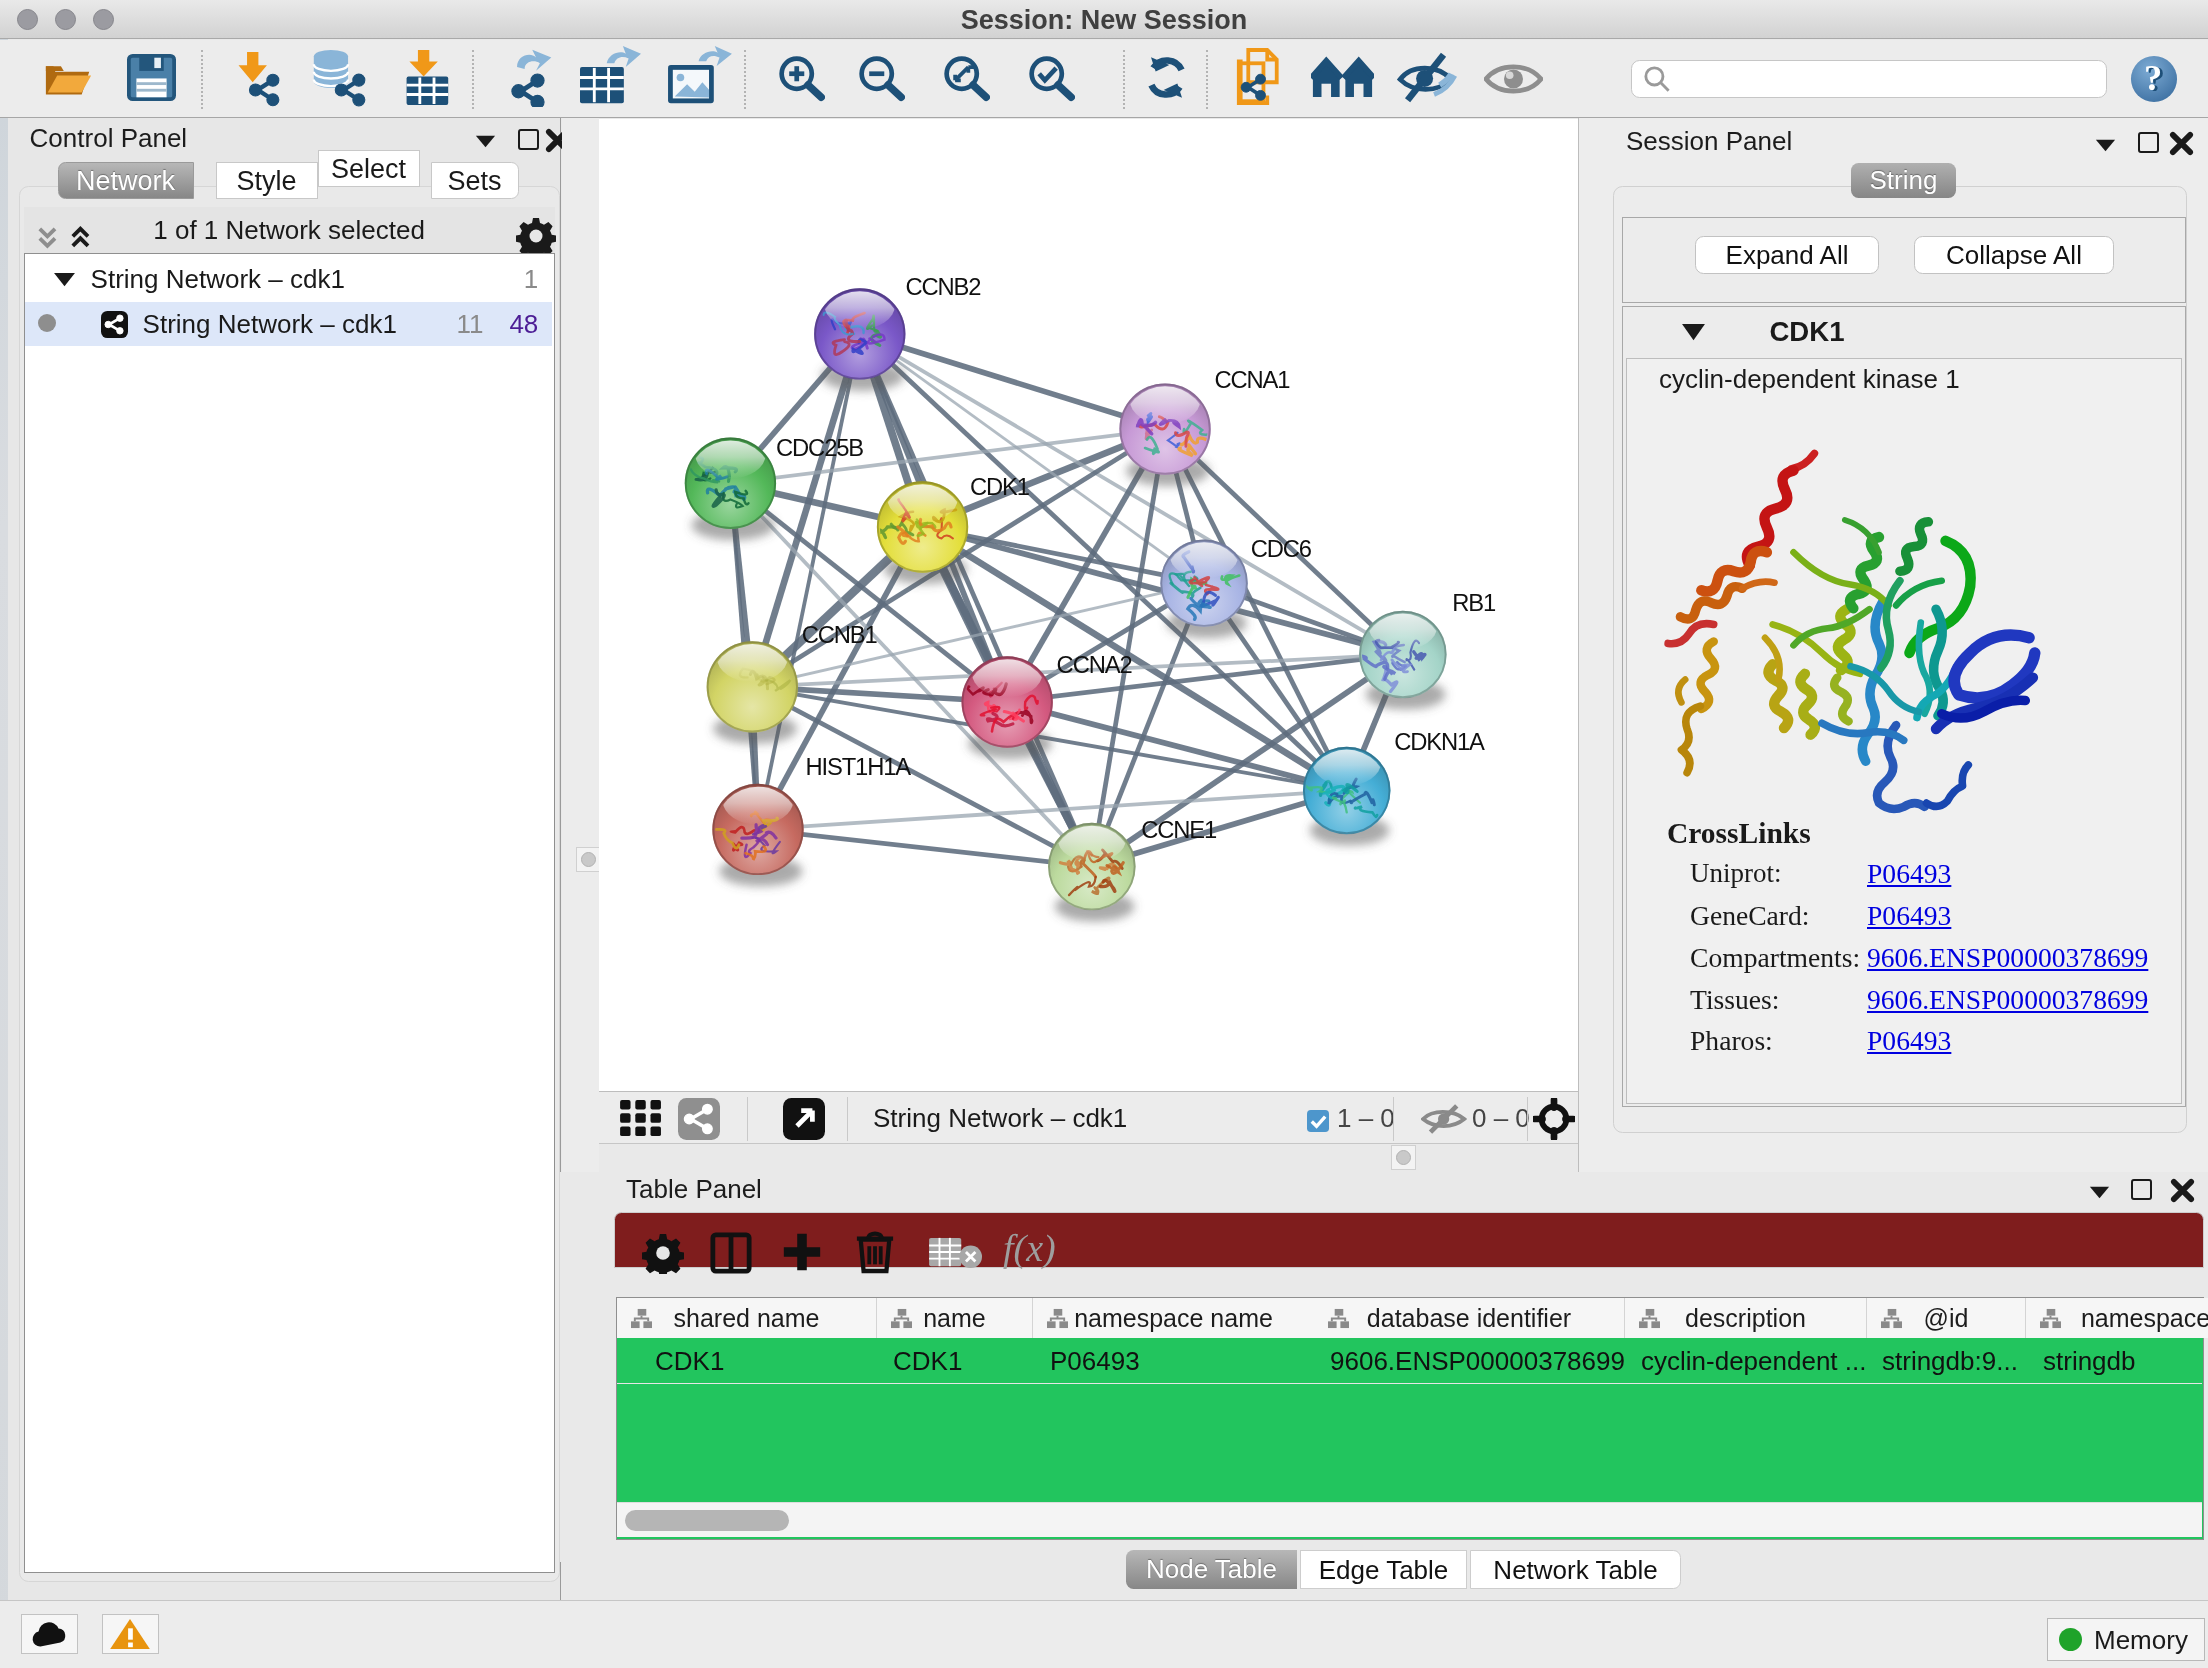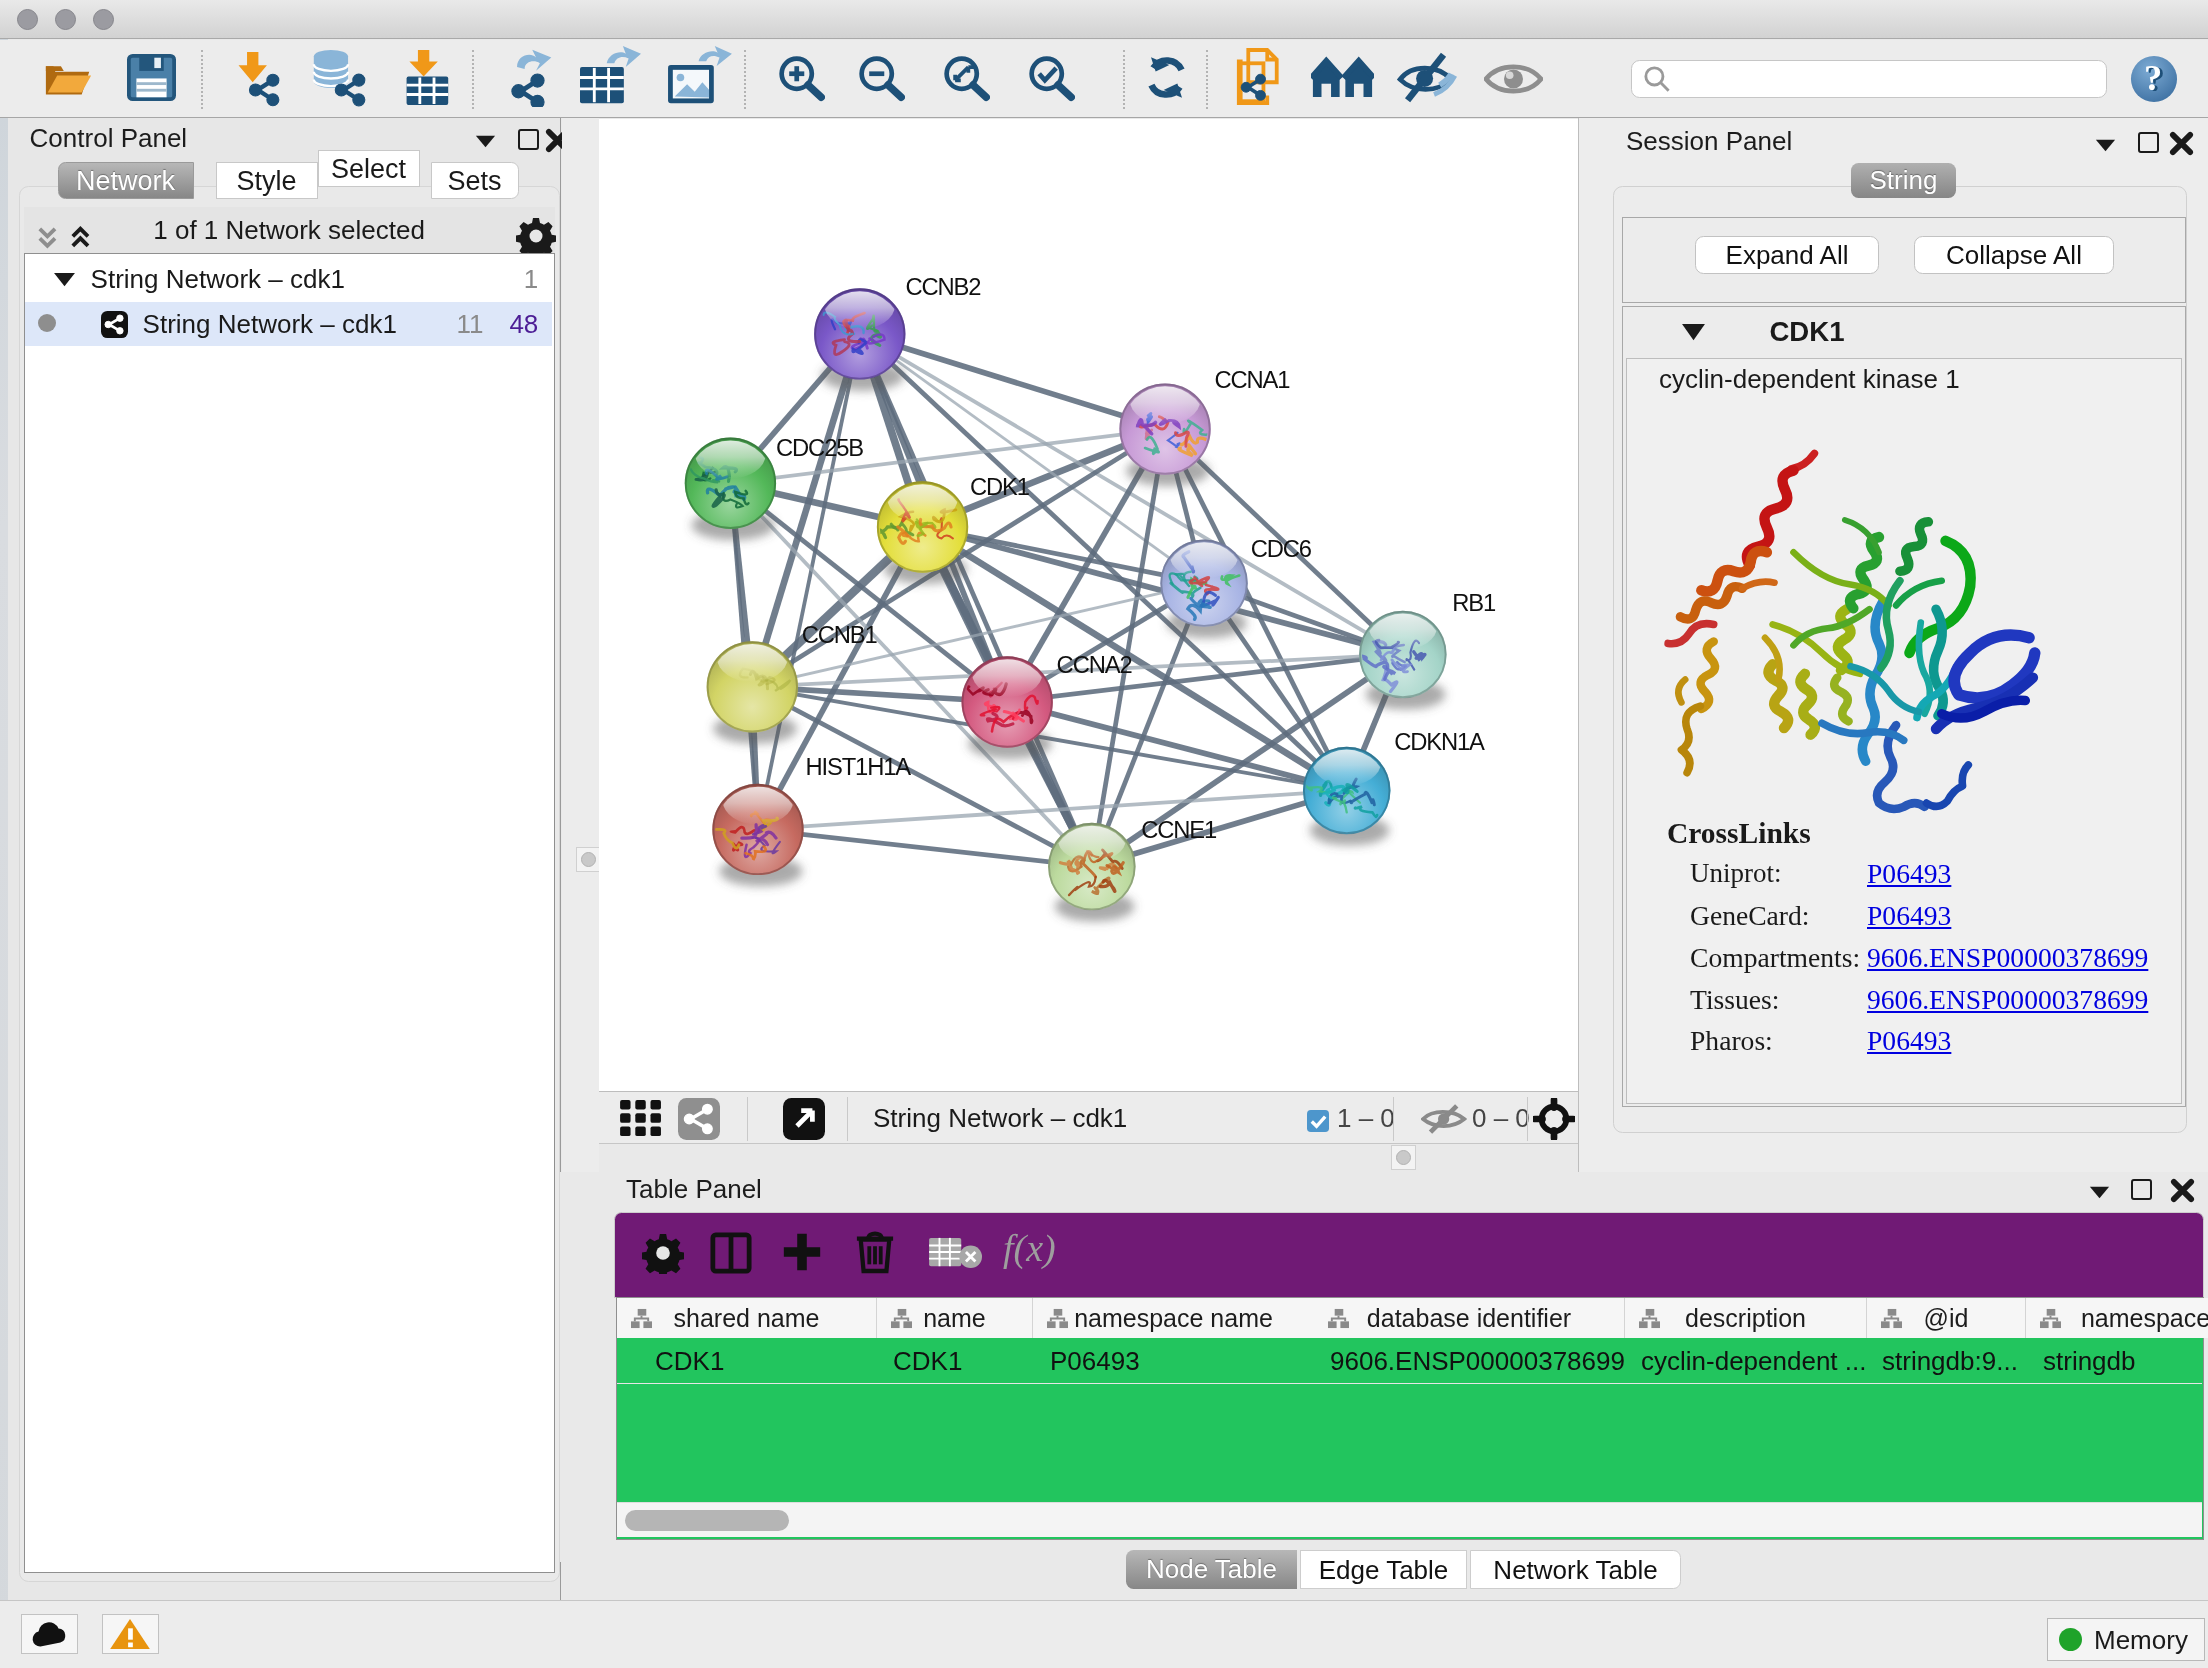--- a/index.html
+++ b/index.html
@@ -20,36 +20,37 @@
 .whitebox{position:absolute;left:16px;top:135px;width:531px;height:1320px;background:#fff;border:1.9px solid #8f8f8f}
 .trow{position:absolute;left:0;width:527px;height:44px;font-size:26px}
 .selrow{background:#dde7f9}
 .canvas{left:599px;top:119px;width:979px;height:972px;background:#fff}
 .netbar{left:599px;top:1091px;width:979px;height:53px;background:#ececec;border-top:1px solid #bdbdbd;border-bottom:1px solid #c6c6c6}
 .nbsep{position:absolute;top:4.8px;width:0;height:44px;border-left:1.9px solid #c9c9c9}
 .resultspanel{left:1578px;top:118px;width:631px;height:1054px;background:#ededed;border-left:1px solid #bdbdbd}
 .rbox{position:absolute;background:#ececec;border:1.9px solid #a8a8a8}
 .btn{position:absolute;background:#fff;border:1.9px solid #c2c2c2;border-radius:8.6px;text-align:center;font-size:26px;color:#111}
 .tablepanel{left:560px;top:1172px;width:1648px;height:390px;background:#e9e9e9}
-.tptoolbar{position:absolute;left:54px;top:40px;width:1590px;height:86px;background:#701a75;border:1px solid #cdcdcd;border-radius:7.6px 7.6px 0 0}
+.tptoolbar{position:absolute;left:54px;top:40px;width:1590px;height:56px;background:#7f1d1d;border:1px solid #cdcdcd;border-radius:7.6px 7.6px 0 0}
 .tbl{position:absolute;left:56px;top:125px;width:1588px;height:243px;background:#22c55e;border:1.9px solid #8f8f8f}
 .th{position:absolute;top:0;height:40px;background:#f6f6f6;border-right:1px solid #d4d4d4;font-size:25px;text-align:center;line-height:40px;color:#1c1c1c}
 .td{position:absolute;top:41px;height:44px;font-size:26px;line-height:44px;color:#111}
 .btabs{position:absolute;font-size:26px}
 .statusbar{left:0;top:1600px;width:2208px;height:68px;background:#ececec;border-top:1.9px solid #c6c6c6}
 .serif{font-family:"Liberation Serif",serif}
 a.lnk{color:#0000e0;text-decoration:underline}
 .handle{position:absolute;width:25px;height:25px;background:#f3f3f3;border:1px solid #d0d0d0}
 .handle i{position:absolute;left:3.8px;top:3.8px;width:15px;height:15px;border-radius:50%;background:#c9c9c9;border:1px solid #b2b2b2}
 </style></head><body>
 <div class="abs" style="left:0;top:39px;width:7.6px;height:1629px;background:linear-gradient(#cdd4da,#d9dce0 30%,#d4d8dc)"></div>
 <div class="abs titlebar">
     <div class="tl" style="left:17px"></div>
     <div class="tl" style="left:55px"></div>
     <div class="tl" style="left:93px"></div>
+    <div class="wtitle">Session: New Session</div>
   </div>
 <div class="abs toolbar">
     <svg class="icon" style="left:42px;top:13.3px" width="53" height="49" viewBox="0 0 56 52">
       <path d="M4 14 L4 44 L42 44 L50 20 L14 20 L12 14 Z" fill="#b06a10"></path>
       <path d="M6 42 L16 24 L52 24 L42 42 Z" fill="#f2a93c"></path>
       <path d="M4 14 L20 14 L23 19 L4 19 Z" fill="#b06a10"></path>
     </svg>
     <svg class="icon" style="left:126px;top:13.3px" width="51" height="49" viewBox="0 0 54 52">
       <rect x="3" y="3" width="48" height="46" rx="4" fill="#4a80a8" stroke="#23567c" stroke-width="4"></rect>
       <rect x="14" y="3" width="26" height="16" fill="#23567c"></rect>

